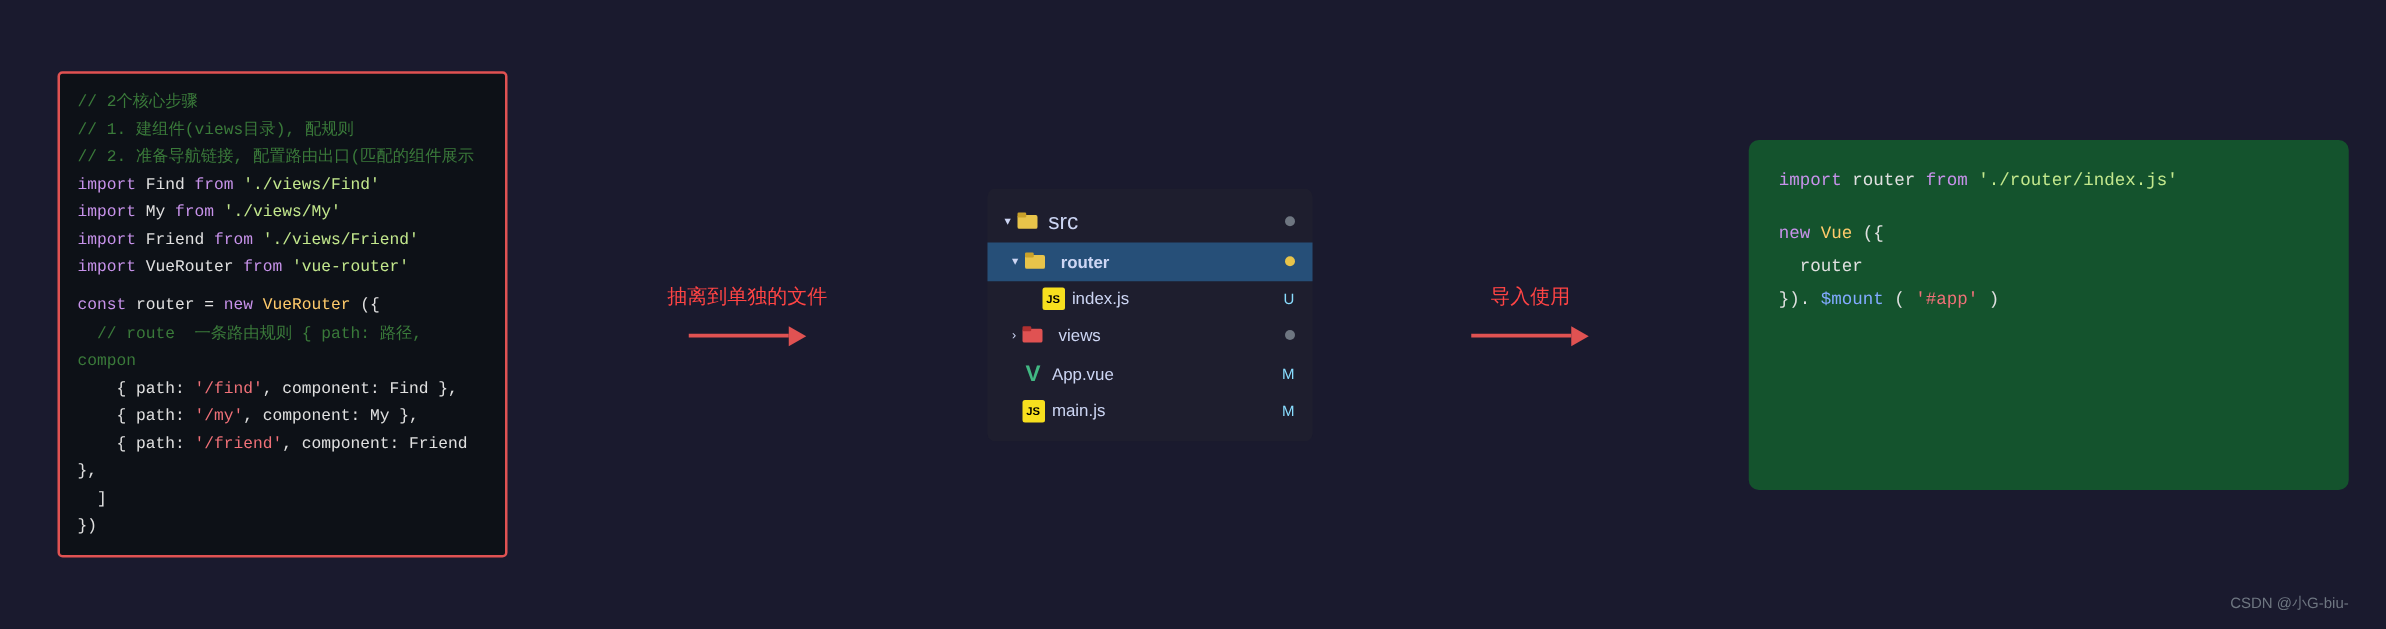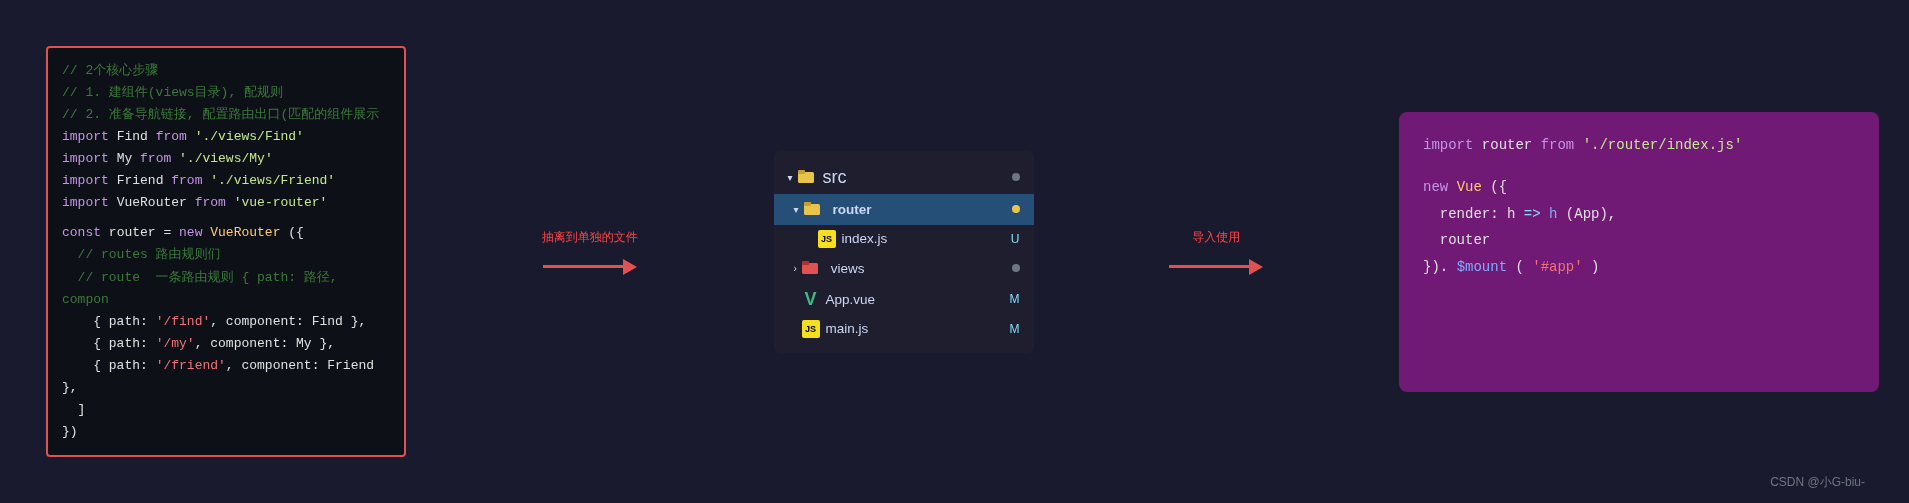--- a/index.html
+++ b/index.html
@@ -141,21 +141,21 @@
     
     .arrow-container {
       display: flex;
       flex-direction: column;
       align-items: center;
       flex-shrink: 0;
     }
 
     .arrow-label {
       color: #ff4444;
-      font-size: 12px;
+      font-size: 16px;
       font-family: Liberation Mono, monospace;
       margin-bottom: 13px;
       white-space: nowrap;
     }
 
     .arrow-line {
       display: flex;
       align-items: center;
     }
 
@@ -170,21 +170,21 @@
       height: 0;
       border-top: 8px solid transparent;
       border-bottom: 8px solid transparent;
       border-left: 14px solid #e05252;
     }
 
     
     .watermark {
       position: absolute;
       bottom: 12px;
-      right: 44px;
+      right: 30px;
       color: #6e7681;
       font-size: 12px;
       font-family: Arial, sans-serif;
     }
 
     .border-red {
       border: 2px solid #e05252;
       margin-left: 16px;
     }
 
@@ -230,23 +230,20 @@
     <span class="code-keyword">from</span>
     <span class="code-import-path"> 'vue-router'</span>
   </div>
   <div style="height:8px"></div>
   <div>
     <span class="code-keyword">const</span>
     <span class="code-white"> router = </span>
     <span class="code-keyword">new</span>
     <span class="code-yellow"> VueRouter</span>
     <span class="code-white">({</span>
-  </div>
-  <div>
-    <span class="code-comment">&nbsp;&nbsp;// routes 路由规则们</span>
   </div>
   <div>
     <span class="code-comment">&nbsp;&nbsp;// route&nbsp;&nbsp;一条路由规则 { path: 路径, compon</span>
   </div>
   <div>
     <span class="code-white">&nbsp;&nbsp;&nbsp;&nbsp;{ path: </span><span class="code-string">'/find'</span><span class="code-white">, component: Find },</span>
   </div>
   <div>
     <span class="code-white">&nbsp;&nbsp;&nbsp;&nbsp;{ path: </span><span class="code-string">'/my'</span><span class="code-white">, component: My },</span>
   </div>
@@ -327,39 +324,32 @@
 </div>
 
 <div class="arrow-container">
   <div class="arrow-label">导入使用</div>
   <div class="arrow-line">
     <div class="arrow-shaft"></div>
     <div class="arrow-head"></div>
   </div>
 </div>
 
-<div class="code-panel-right" style="background:#701a75; border-radius:8px; padding:20px 24px;">
+<div class="code-panel-right" style="background:#14532d; border-radius:8px; padding:20px 24px;">
   <div style="margin-bottom:4px;">
     <span class="code-keyword">import</span>
     <span class="code-white"> router </span>
     <span class="code-keyword">from</span>
     <span class="code-import-path"> './router/index.js'</span>
   </div>
   <div style="height: 12px;"></div>
   <div>
     <span class="code-keyword">new</span>
     <span class="code-yellow"> Vue</span>
     <span class="code-white">({</span>
-  </div>
-  <div>
-    <span class="code-white">&nbsp;&nbsp;render: h </span>
-    <span class="code-cyan">=&gt;</span>
-    <span class="code-white"> </span>
-    <span class="code-func">h</span>
-    <span class="code-white">(App),</span>
   </div>
   <div>
     <span class="code-white">&nbsp;&nbsp;router</span>
   </div>
   <div>
     <span class="code-white">}).</span>
     <span class="code-func">$mount</span>
     <span class="code-white">(</span>
     <span class="code-string">'#app'</span>
     <span class="code-white">)</span>

